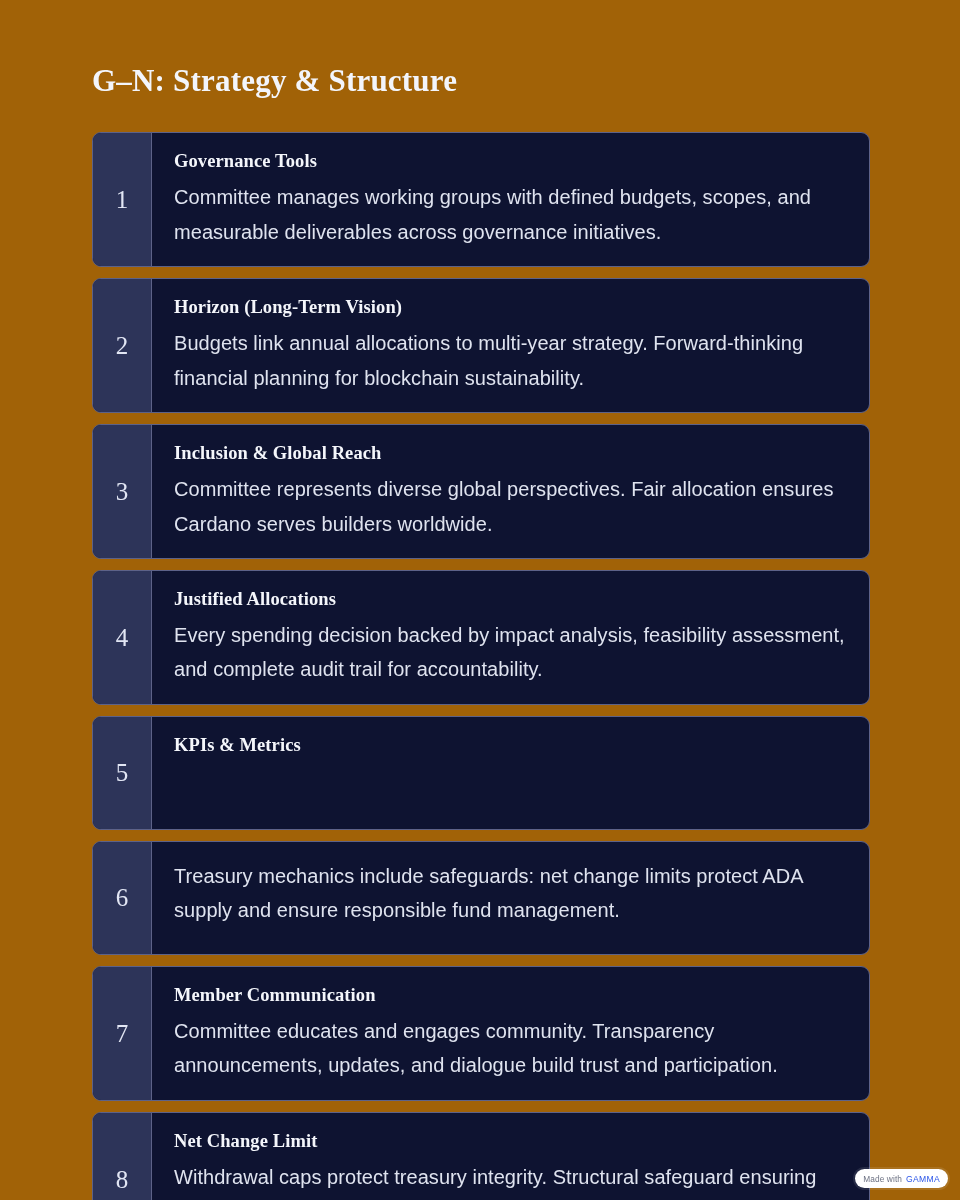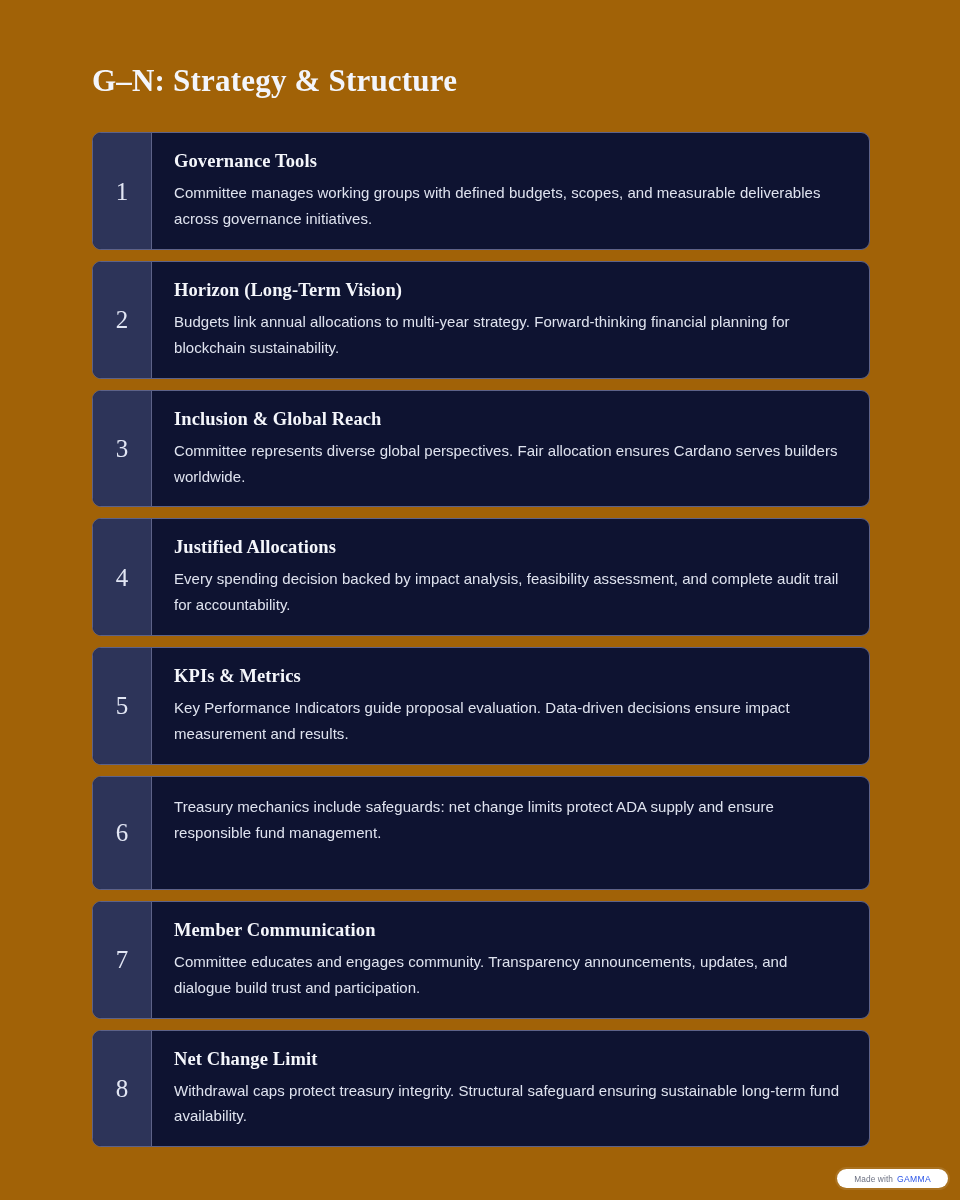--- a/index.html
+++ b/index.html
@@ -85,35 +85,35 @@
     font-size: 18.5px;
     font-weight: 700;
     color: #f4f6fb;
     line-height: 1.25;
     margin-bottom: 7px;
     letter-spacing: 0.1px;
   }
 
   .card-text {
     font-family: "Liberation Sans", sans-serif;
-    font-size: 15px;
+    font-size: 20px;
     font-weight: 400;
     color: #dfe3ef;
     line-height: 1.72;
     letter-spacing: 0.05px;
     max-width: 690px;
   }
 
   
   .made-with-badge {
     position: absolute;
     right: 12px;
     bottom: 12px;
     height: 19px;
-    padding: 0 17px;
+    padding: 0 8px;
     background: #ffffff;
     border-radius: 10px;
     display: flex;
     align-items: center;
     gap: 4px;
     box-shadow: 0 0 0 2px rgba(255,255,255,0.10);
   }
 
   .badge-prefix {
     font-family: "Liberation Sans", sans-serif;
@@ -174,21 +174,20 @@
           <div class="card-heading">Justified Allocations</div>
           <div class="card-text">Every spending decision backed by impact analysis, feasibility assessment, and complete audit trail for accountability.</div>
         </div>
       </div>
       <div class="card">
         <div class="card-number-panel">
           <span class="card-number">5</span>
         </div>
         <div class="card-body">
           <div class="card-heading">KPIs &amp; Metrics</div>
-          <div class="card-text">Key Performance Indicators guide proposal evaluation. Data-driven decisions ensure impact measurement and results.</div>
         </div>
       </div>
       <div class="card">
         <div class="card-number-panel">
           <span class="card-number">6</span>
         </div>
         <div class="card-body">
           <div class="card-text">Treasury mechanics include safeguards: net change limits protect ADA supply and ensure responsible fund management.</div>
         </div>
       </div>

